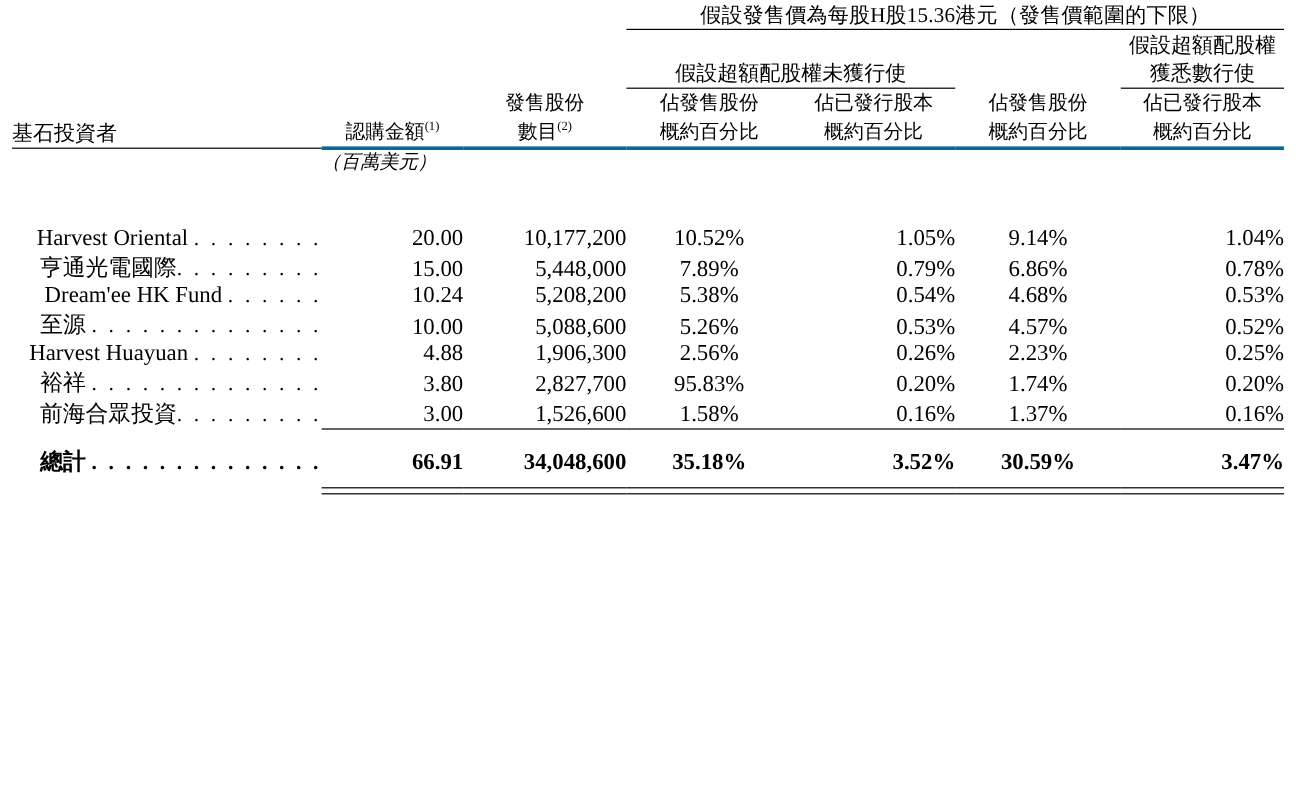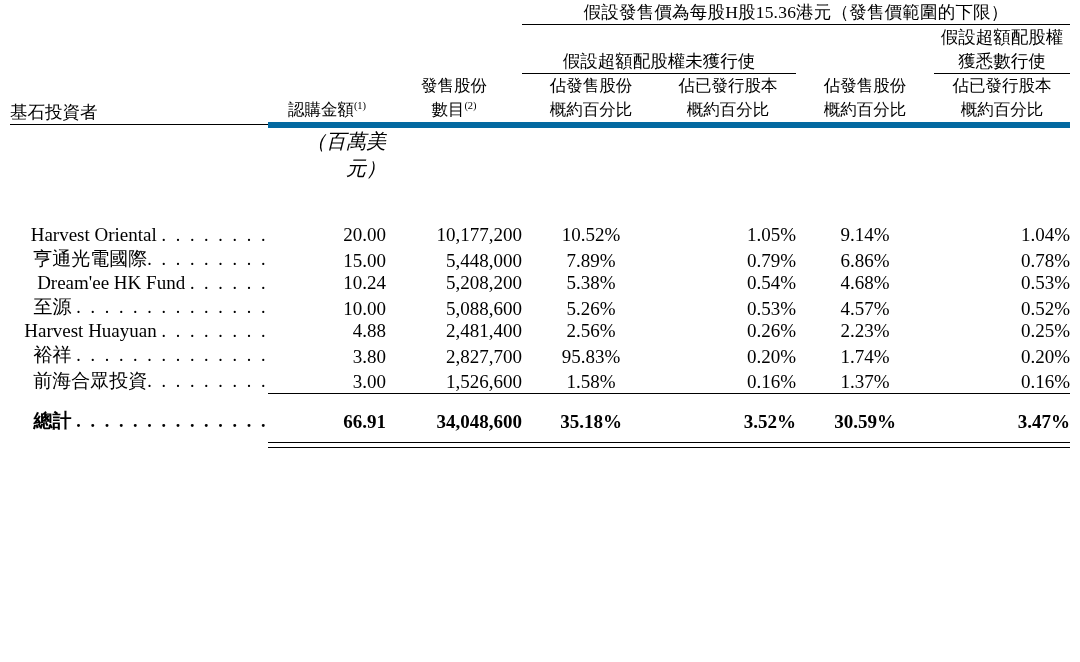--- a/index.html
+++ b/index.html
@@ -50,38 +50,38 @@
     border-bottom: 1px solid #000;
   }
   .h-col {
     text-align: center;
     font-size: 16.5px;
     line-height: 1.45;
     padding-top: 9px;
     padding-bottom: 5px;
   }
   .h-col-underline {
-    border-bottom: 6px solid #0369a1;
+    border-bottom: 3px solid #0369a1;
   }
   .h-left {
     font-size: 17.5px;
     text-align: left;
     padding-bottom: 5px;
     border-bottom: 1px solid #000;
     vertical-align: bottom;
   }
   .sup {
     font-size: 10.5px;
     vertical-align: super;
     line-height: 0;
   }
   .unit {
-    font-size: 20px;
+    font-size: 16px;
     font-style: italic;
-    text-align: right;
+    text-align: left;
     padding-top: 12px;
     padding-bottom: 4px;
   }
   .spacer-row td { height: 42px; }
 
   
   tbody td {
     font-size: 19px;
     padding-top: 9px;
     padding-bottom: 9px;
@@ -228,21 +228,21 @@
         <td class="num">10.00</td>
         <td class="num">5,088,600</td>
         <td class="num-center">5.26%</td>
         <td class="num-center2">0.53%</td>
         <td class="num-center">4.57%</td>
         <td class="num-center2">0.52%</td>
       </tr>
       <tr>
         <td class="name"><span>Harvest Huayuan</span> <span class="dots">. . . . . . . .</span></td>
         <td class="num">4.88</td>
-        <td class="num">2,481,400</td>
+        <td class="num">1,906,300</td>
         <td class="num-center">2.56%</td>
         <td class="num-center2">0.26%</td>
         <td class="num-center">2.23%</td>
         <td class="num-center2">0.25%</td>
       </tr>
       <tr>
         <td class="name"><span>裕祥</span> <span class="dots">. . . . . . . . . . . . . .</span></td>
         <td class="num">3.80</td>
         <td class="num">2,827,700</td>
         <td class="num-center">95.83%</td>

